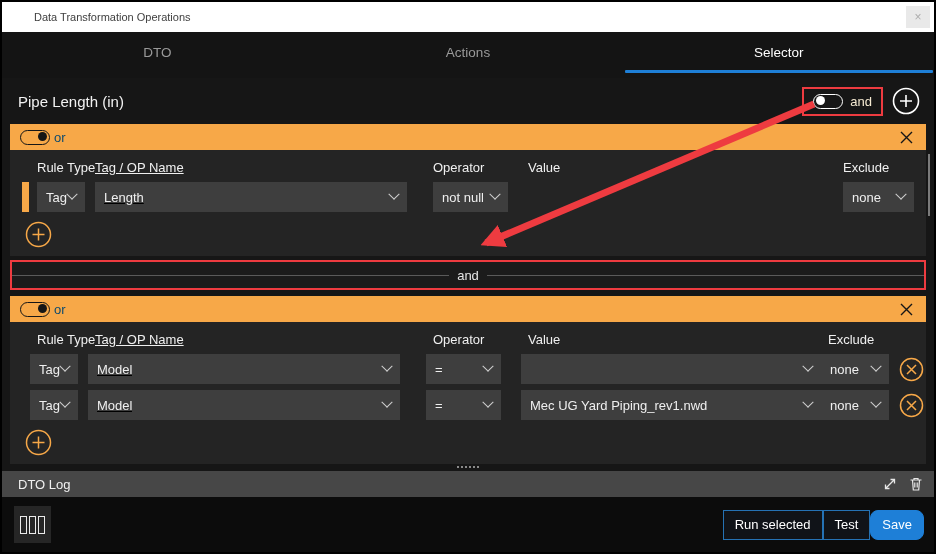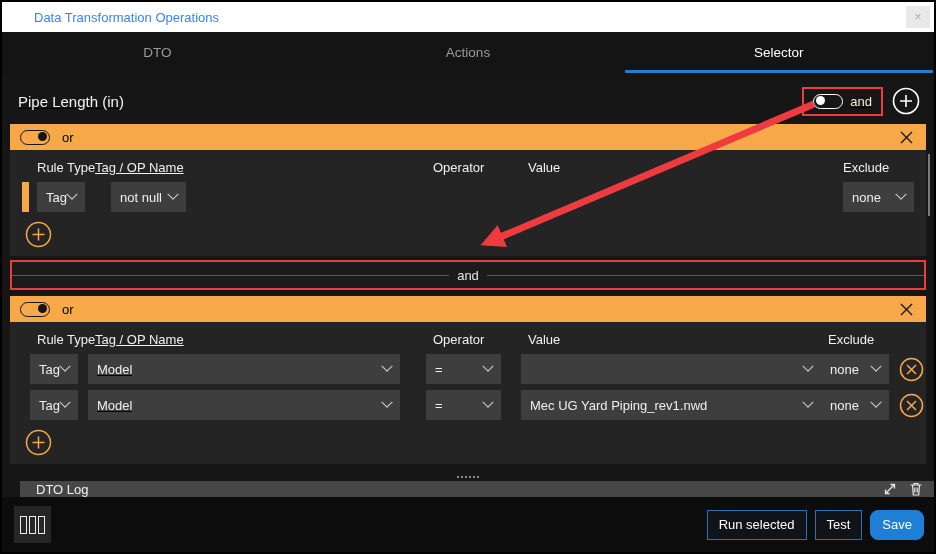--- a/index.html
+++ b/index.html
@@ -5,48 +5,48 @@
   :root{
     --orange:#f7a848; --red:#ee3b40; --blue:#1e7fd7; --blue-border:#2572b4;
     --bg:#161616; --panel:#242424; --dd:#3e3e3e; --txt:#f0f0f0; --muted:#9a9a9a;
   }
   *{box-sizing:border-box; margin:0; padding:0; font-family:"Liberation Sans","DejaVu Sans",sans-serif;}
   body{width:936px;height:554px;background:#000;position:relative;overflow:hidden;}
   .dialog{position:absolute;inset:0;border:2px solid #000;background:var(--bg);display:flex;flex-direction:column;}
 
   
   .titlebar{height:30px;background:#fff;display:flex;align-items:center;padding:0 4px 0 32px;flex:0 0 auto;}
-  .titlebar .ttl{font-size:13px;color:#3b82f6;text-align:right;}
+  .titlebar .ttl{font-size:11px;color:#404040;text-align:right;}
   .win-close{margin-left:auto;width:24px;height:22px;background:#e9e9e9;border:none;color:#adadad;
     font-size:12px;line-height:22px;text-align:center;cursor:pointer;}
 
   
   .tabs{height:46px;display:flex;flex:0 0 auto;background:#141414;}
   .tab{flex:1;display:flex;flex-direction:column;align-items:center;justify-content:center;cursor:pointer;position:relative;}
   .tab .lbl{font-size:13.5px;color:var(--muted);padding-top:8px;}
   .tab.active .lbl{color:#fff;}
   .tab .underline{height:3px;width:308px;background:var(--blue);margin-top:10px;border-radius:1px;}
   .tab:not(.active) .underline{visibility:hidden;}
 
   
-  .page-head{height:46px;display:flex;align-items:center;padding:0 10px 0 16px;flex:0 0 auto;text-decoration:underline;}
+  .page-head{height:46px;display:flex;align-items:center;padding:0 10px 0 16px;flex:0 0 auto;}
   .page-title{font-size:15px;color:#f2f2f2;}
   .join-box{margin-left:auto;display:flex;align-items:center;gap:7px;border:2px solid var(--red);padding:5px 9px;}
   .join-label{font-size:13px;color:#f5ead2;}
   .toggle{width:30px;height:15px;border-radius:8px;position:relative;display:inline-block;cursor:pointer;}
   .toggle.off{border:1.5px solid #fff;background:transparent;}
   .toggle.off .knob{position:absolute;left:2px;top:1.5px;width:9px;height:9px;border-radius:50%;background:#fff;}
   .toggle.on{border:1.5px solid #161616;background:transparent;}
   .toggle.on .knob{position:absolute;right:2px;top:1.5px;width:9px;height:9px;border-radius:50%;background:#161616;}
   .icon-btn{background:none;border:none;cursor:pointer;display:flex;align-items:center;justify-content:center;}
   .add-group{margin-left:9px;margin-right:4px;}
 
   
   .group-bar{height:26px;margin:0 8px;background:var(--orange);display:flex;align-items:center;padding:0 12px 0 10px;flex:0 0 auto;}
-  .group-bar .or-lbl{font-size:13px;color:#000000;margin-left:12px;}
+  .group-bar .or-lbl{font-size:13px;color:#0c4a6e;margin-left:4px;}
   .group-bar .x{margin-left:auto;}
 
   
   .panel{margin:0 8px;background:var(--panel);padding:6px 10px 8px 12px;flex:0 0 auto;}
   .hrow,.rrow{display:flex;align-items:center;}
   .hrow{height:22px;}
   .h{font-size:13px;color:var(--txt);white-space:nowrap;}
   .c-m{width:7px;flex:0 0 auto;}
   .c-rt{width:48px;margin-left:8px;flex:0 0 auto;}
   .c-top{width:312px;margin-left:10px;flex:0 0 auto;text-decoration:underline;}
@@ -68,29 +68,29 @@
     display:flex;align-items:center;flex:0 0 auto;}
   .and-divider .line{flex:1;height:1px;background:#5a5a5a;}
   .and-divider .dl{font-size:13px;color:#e6e6e6;margin:0 8px;}
   .gap6{height:6px;flex:0 0 auto;}
 
   
   .stretch{flex:1 1 auto;position:relative;}
   .grip{position:absolute;bottom:3px;left:50%;transform:translateX(-50%);width:22px;border-top:2px dotted #8a8a8a;cursor:ns-resize;}
 
   
-  .log-bar{height:16px;background:#474747;display:flex;align-items:center;padding:0 10px 0 16px;flex:0 0 auto;margin-left:18px;}
+  .log-bar{height:26px;background:#474747;display:flex;align-items:center;padding:0 10px 0 16px;flex:0 0 auto;}
   .log-bar .t{font-size:13px;color:#f0f0f0;}
   .log-bar .icons{margin-left:auto;display:flex;gap:10px;}
 
   
   .footer{height:55px;background:#0c0c0c;display:flex;align-items:center;padding:0 10px 0 12px;flex:0 0 auto;}
   .cols-btn{width:37px;height:37px;background:#262626;border:none;cursor:pointer;display:flex;gap:2px;align-items:center;justify-content:center;}
   .cols-btn span{width:7px;height:18px;border:1.7px solid #eaeaea;background:transparent;}
-  .btns{margin-left:auto;display:flex;gap:8px;align-items:center;}
+  .btns{margin-left:auto;display:flex;align-items:center;}
   .btn{height:30px;padding:0 11px;font-size:13px;color:#fff;background:#101318;border:1px solid var(--blue-border);cursor:pointer;}
   .btn.primary{background:var(--blue);border-color:var(--blue);border-radius:8px;}
 
   
   .arrow-overlay{position:absolute;inset:0;pointer-events:none;z-index:40;}
   .scroll-thumb{position:absolute;right:4px;top:152px;width:2px;height:62px;background:#7a7a7a;z-index:30;cursor:pointer;}
 </style>
 </head>
 <body>
 
@@ -152,20 +152,24 @@
       <span class="h c-rt">Rule Type</span>
       <span class="h c-top">Tag / OP Name</span>
       <span class="h c-op">Operator</span>
       <span class="h c-val">Value</span>
       <span class="h c-ex g1">Exclude</span>
     </div>
     <div class="rrow">
       <span class="marker"></span>
       <div class="dd c-rt">
         <span class="t">Tag</span>
+          <span class="chev"></span>
+      </div>
+      <div class="dd c-top">
+        <span class="t">Length</span>
           <span class="chev"></span>
       </div>
       <div class="dd c-op">
         <span class="t">not null</span>
           <span class="chev"></span>
       </div>
       <div class="dd c-ex g1">
         <span class="t">none</span>
           <span class="chev"></span>
       </div>

